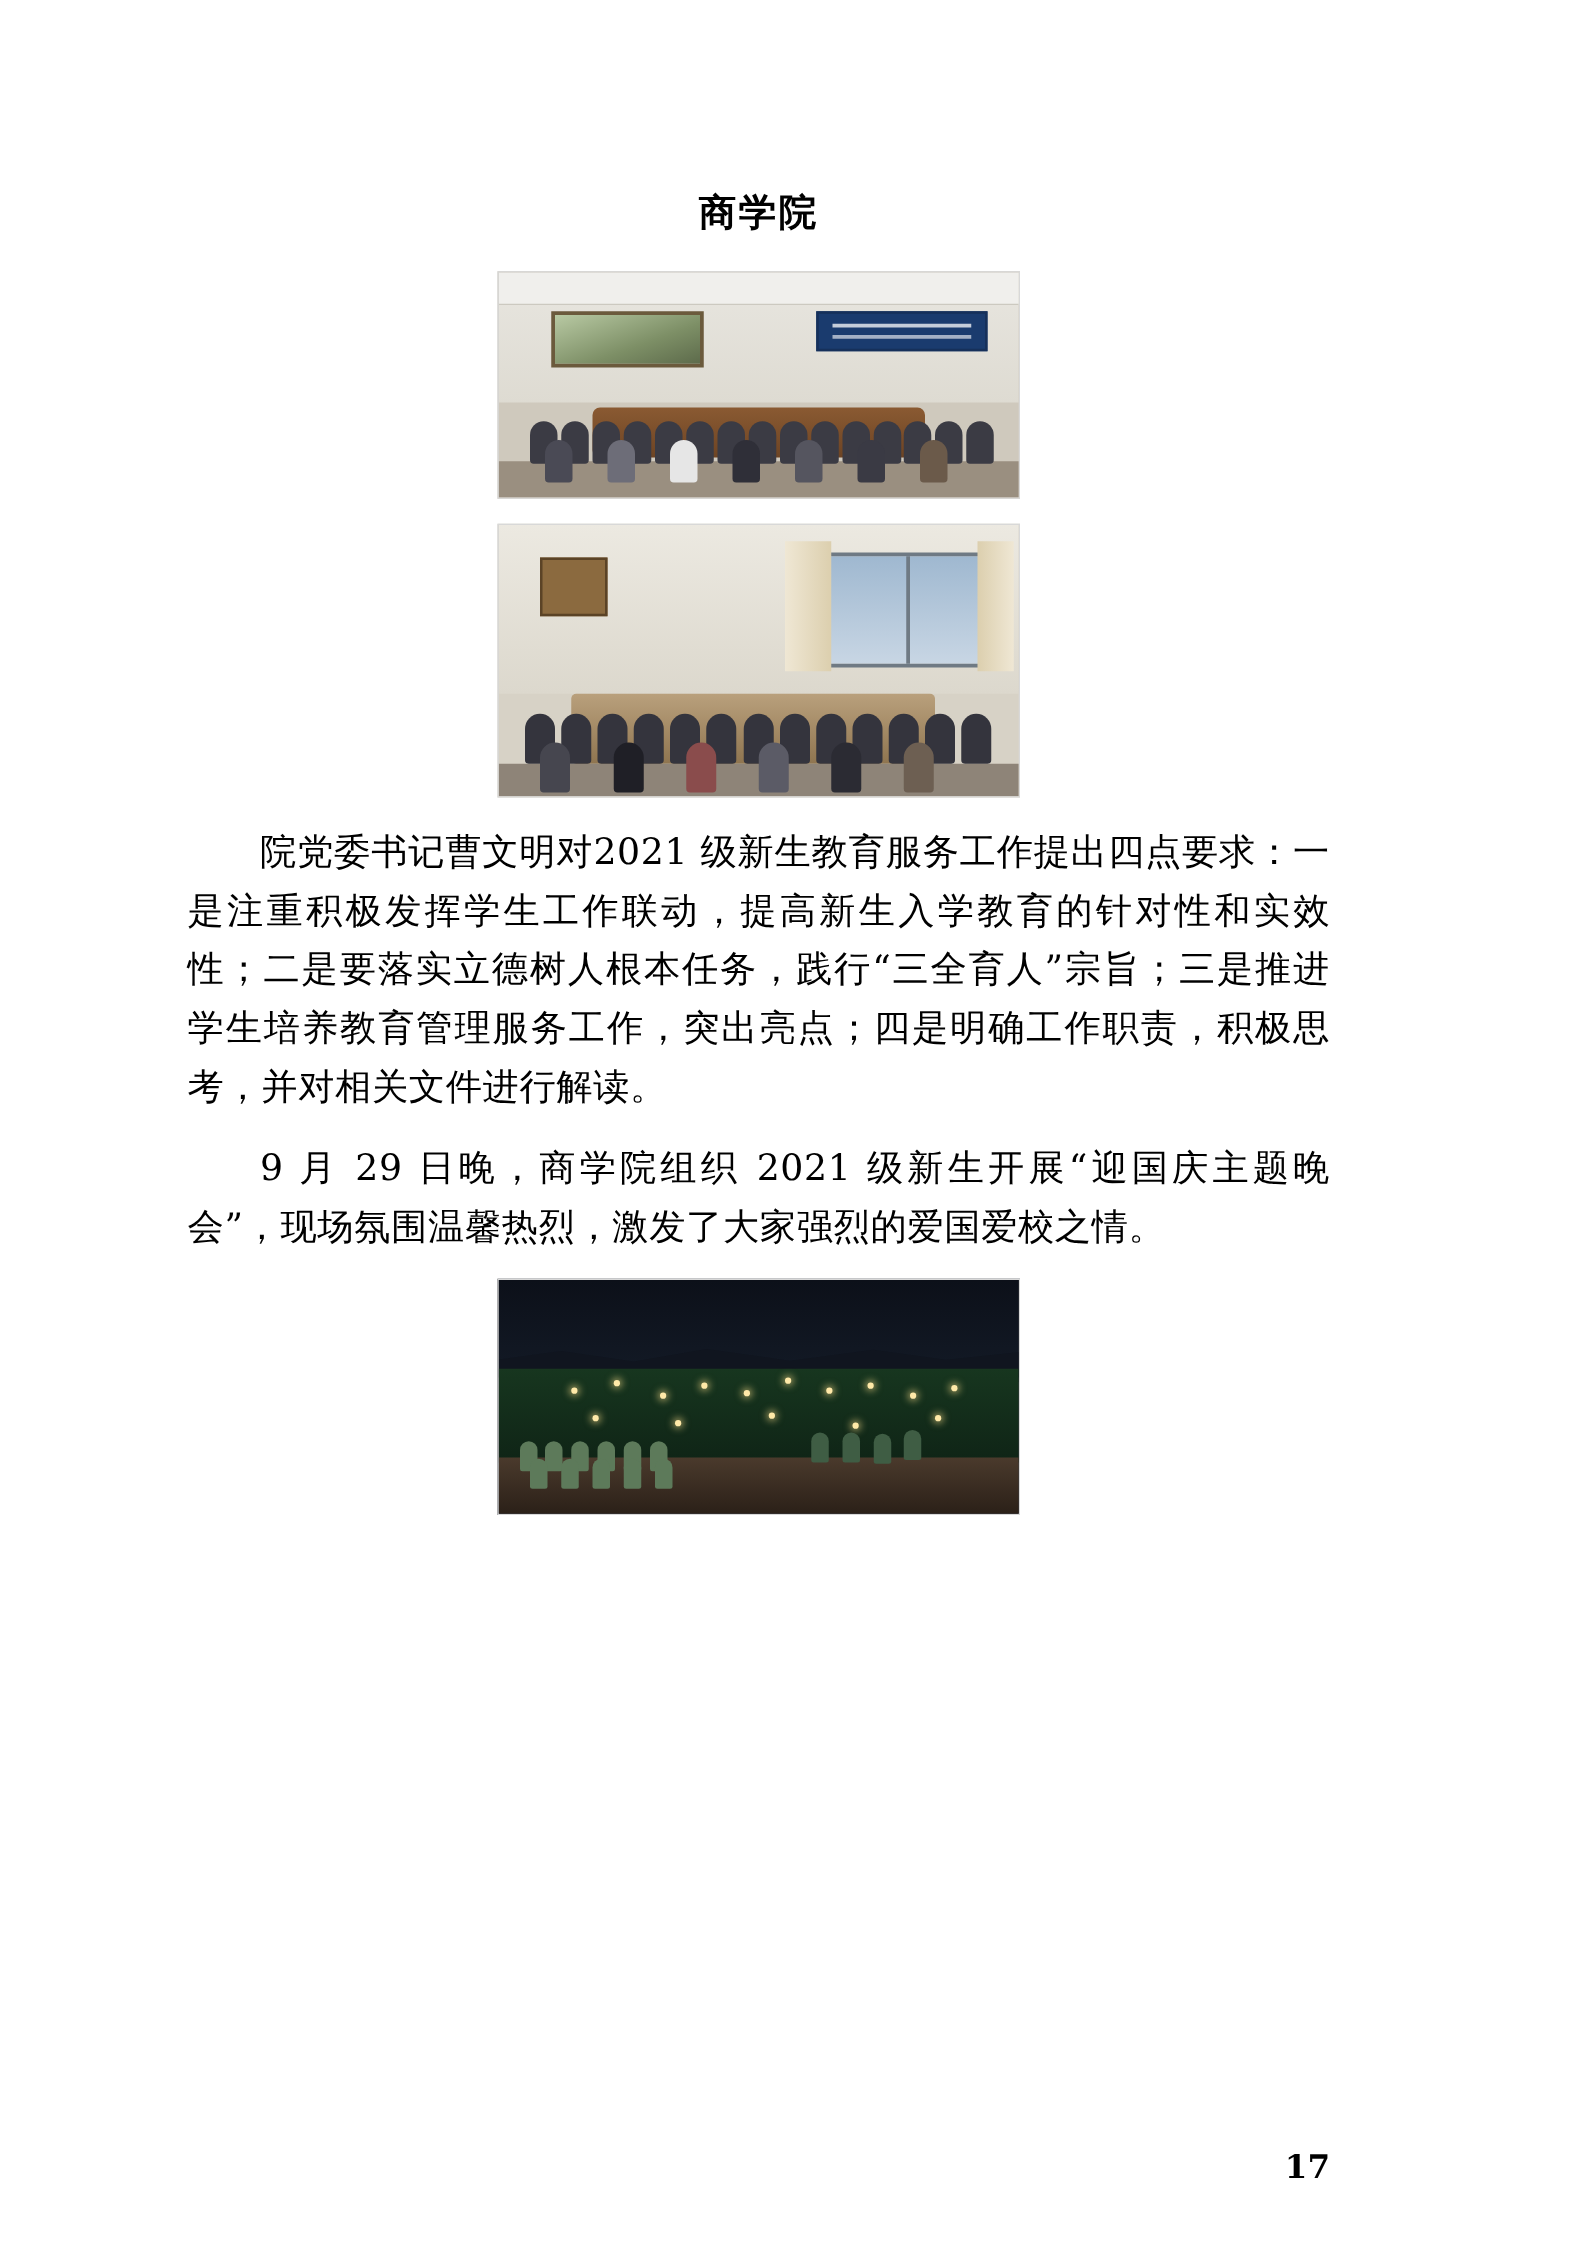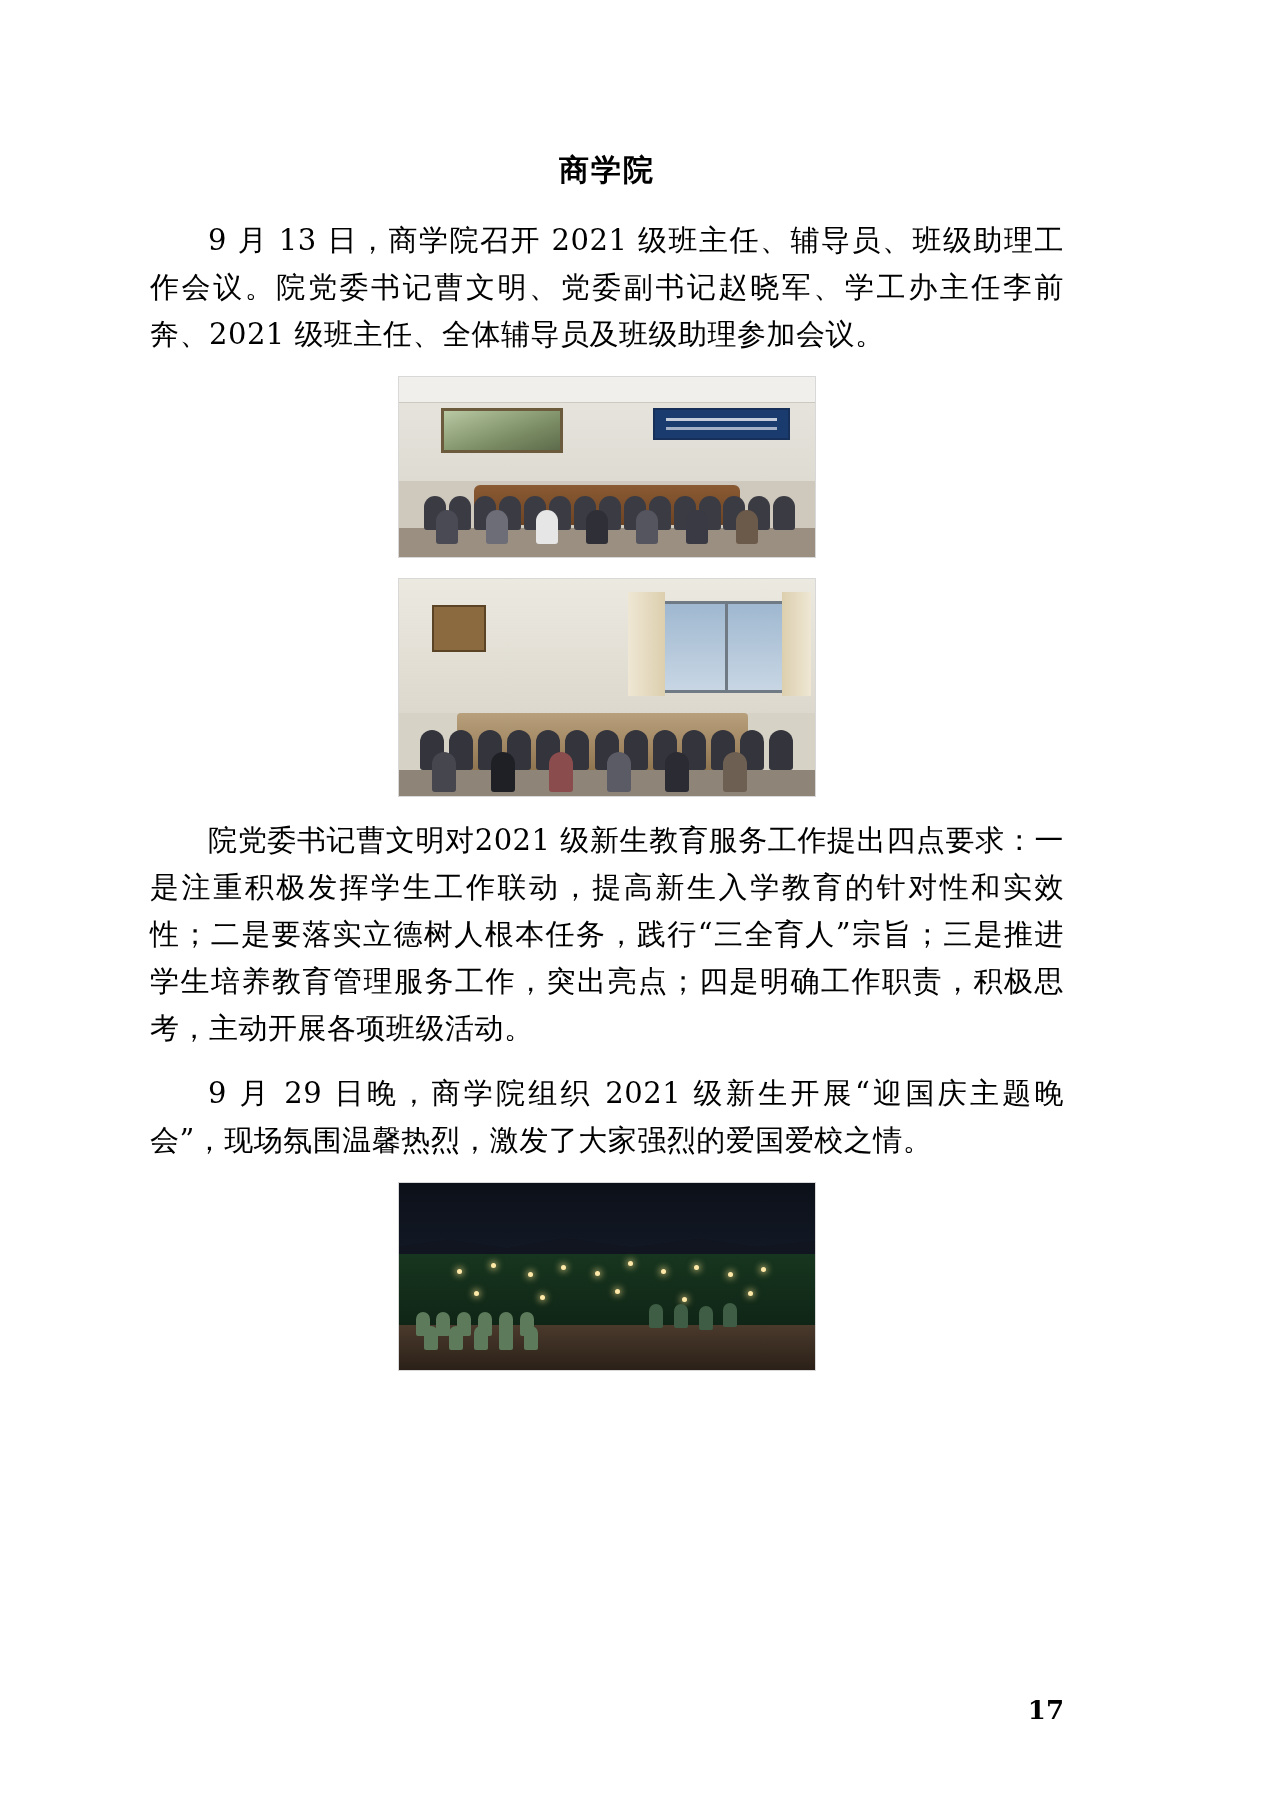--- a/index.html
+++ b/index.html
@@ -159,34 +159,33 @@
   }
   .p3-crowd{ position:absolute; left:0; bottom:18%; width:100%; height:34%; }
   .p3-crowd i{
     position:absolute; bottom:0; width:14px; height:24px; border-radius:7px 7px 2px 2px;
     background:#5d7a5a;
   }
 
   .page-number {
     position: absolute;
     right: 150px;
-    bottom: 72px;
+    bottom: 48px;
     font-size: 26px;
     font-weight: 700;
     font-family: "DejaVu Serif", "Liberation Serif", serif;
   }
 </style>
 </head>
 <body>
 
 <div class="page">
 
   <h1 class="doc-title">商学院</h1>
 
-  <p class="body-text">9 月 13 日，商学院召开 2021 级班主任、辅导员、班级助理工作会议。院党委书记曹文明、党委副书记赵晓军、学工办主任李前奔、2021 级班主任、全体辅导员及班级助理参加会议。</p>
 
   <div class="figure">
     <div class="photo photo1">
       <div class="p1-wall"></div>
       <div class="p1-ceil"></div>
       <div class="p1-painting"></div>
       <div class="p1-banner"></div>
       <div class="p1-table"></div>
       <div class="p1-floor"></div>
       <div class="p1-people">
@@ -243,21 +242,21 @@
         <i style="left:8%;bottom:-20%;background:#46464f"></i>
         <i style="left:22%;bottom:-20%;background:#1f1f26"></i>
         <i style="left:36%;bottom:-20%;background:#8a4c4c"></i>
         <i style="left:50%;bottom:-20%;background:#5b5b66"></i>
         <i style="left:64%;bottom:-20%;background:#2b2b33"></i>
         <i style="left:78%;bottom:-20%;background:#6d5f52"></i>
       </div>
     </div>
   </div>
 
-  <p class="body-text">院党委书记曹文明对2021 级新生教育服务工作提出四点要求：一是注重积极发挥学生工作联动，提高新生入学教育的针对性和实效性；二是要落实立德树人根本任务，践行“三全育人”宗旨；三是推进学生培养教育管理服务工作，突出亮点；四是明确工作职责，积极思考，主动开展各项班级活动。</p>
+  <p class="body-text">院党委书记曹文明对2021 级新生教育服务工作提出四点要求：一是注重积极发挥学生工作联动，提高新生入学教育的针对性和实效性；二是要落实立德树人根本任务，践行“三全育人”宗旨；三是推进学生培养教育管理服务工作，突出亮点；四是明确工作职责，积极思考，并对相关文件进行解读。</p>
 
   <p class="body-text">9 月 29 日晚，商学院组织 2021 级新生开展“迎国庆主题晚会”，现场氛围温馨热烈，激发了大家强烈的爱国爱校之情。</p>
 
   <div class="figure">
     <div class="photo photo3">
       <div class="p3-sky"></div>
       <div class="p3-hill"></div>
       <div class="p3-field"></div>
       <div class="p3-ground"></div>
       <div class="p3-lights">

